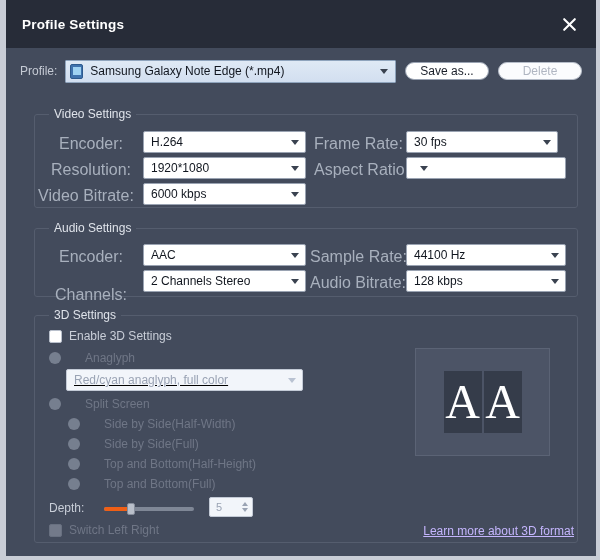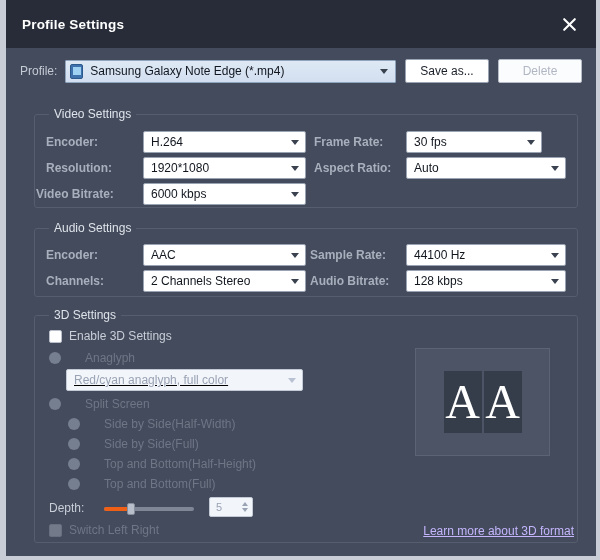--- a/index.html
+++ b/index.html
@@ -117,26 +117,26 @@
     border-left: 4px solid transparent;
     border-right: 4px solid transparent;
     border-top: 5px solid #3a4250;
     flex: 0 0 auto;
     margin-left: 6px;
     margin-right: 3px;
   }
   .caret.disabled { border-top-color: #b9c2d2; }
 
   .pbtn {
-    height: 24px;
+    height: 18px;
     min-width: 84px;
     margin-left: 9px;
     background: #ffffff;
     border: 1px solid #9aa3b2;
-    border-radius: 2px;
+    border-radius: 10px;
     font-size: 12px;
     color: #1a1f29;
     display: flex;
     align-items: center;
     justify-content: center;
     cursor: pointer;
     box-sizing: border-box;
     font-family: "Liberation Sans", sans-serif;
     padding: 0 8px;
     white-space: nowrap;
@@ -163,24 +163,23 @@
     padding: 0 5px;
     color: #dfe3ea;
     font-size: 12px;
     white-space: nowrap;
   }
 
   
   .fld-label {
     position: absolute;
     color: #a8b0bd;
-    font-size: 12px;
-    text-align: left;
-    white-space: nowrap;
-    font-weight: bold;
+    font-size: 16px;
+    text-align: center;
+    white-space: nowrap;
   }
   .combo {
     position: absolute;
     height: 22px;
     background: #ffffff;
     border: 1px solid #9aa3b2;
     border-radius: 2px;
     box-sizing: border-box;
     display: flex;
     align-items: center;
@@ -375,42 +374,41 @@
     <span class="caret"></span>
   </div>
 
   <div class="fld-label" style="left:30px; top:187px; width:100px;">Video Bitrate:</div>
   <div class="combo" style="left:137px; top:183px; width:163px;gap:40px;">
     <span class="cval">6000 kbps</span>
     <span class="caret"></span>
   </div>
 
   <div class="fld-label" style="left:308px; top:135px; width:86px;">Frame Rate:</div>
-  <div class="combo" style="left:400px; top:131px; width:136px;">
+  <div class="combo" style="left:400px; top:131px; width:152px;">
     <span class="cval">30 fps</span>
     <span class="caret"></span>
   </div>
 
   <div class="fld-label" style="left:308px; top:161px; width:86px;">Aspect Ratio:</div>
   <div class="combo" style="left:400px; top:157px; width:160px;">
-    <span class="cval">Auto</span>
     <span class="caret"></span>
   </div>
 
   <div class="groupbox" style="left:28px; top:228px; width:544px; height:69px;">
     <div class="group-title">Audio Settings</div>
   </div>
 
   <div class="fld-label" style="left:40px; top:248px; width:90px;">Encoder:</div>
   <div class="combo" style="left:137px; top:244px; width:163px;">
     <span class="cval">AAC</span>
     <span class="caret"></span>
   </div>
 
-  <div class="fld-label" style="left:40px; top:274px; width:90px;">Channels:</div>
+  <div class="fld-label" style="left:40px; top:286px; width:90px;">Channels:</div>
   <div class="combo" style="left:137px; top:270px; width:163px;">
     <span class="cval">2 Channels Stereo</span>
     <span class="caret"></span>
   </div>
 
   <div class="fld-label" style="left:304px; top:248px; width:90px;">Sample Rate:</div>
   <div class="combo" style="left:400px; top:244px; width:160px;">
     <span class="cval">44100 Hz</span>
     <span class="caret"></span>
   </div>

